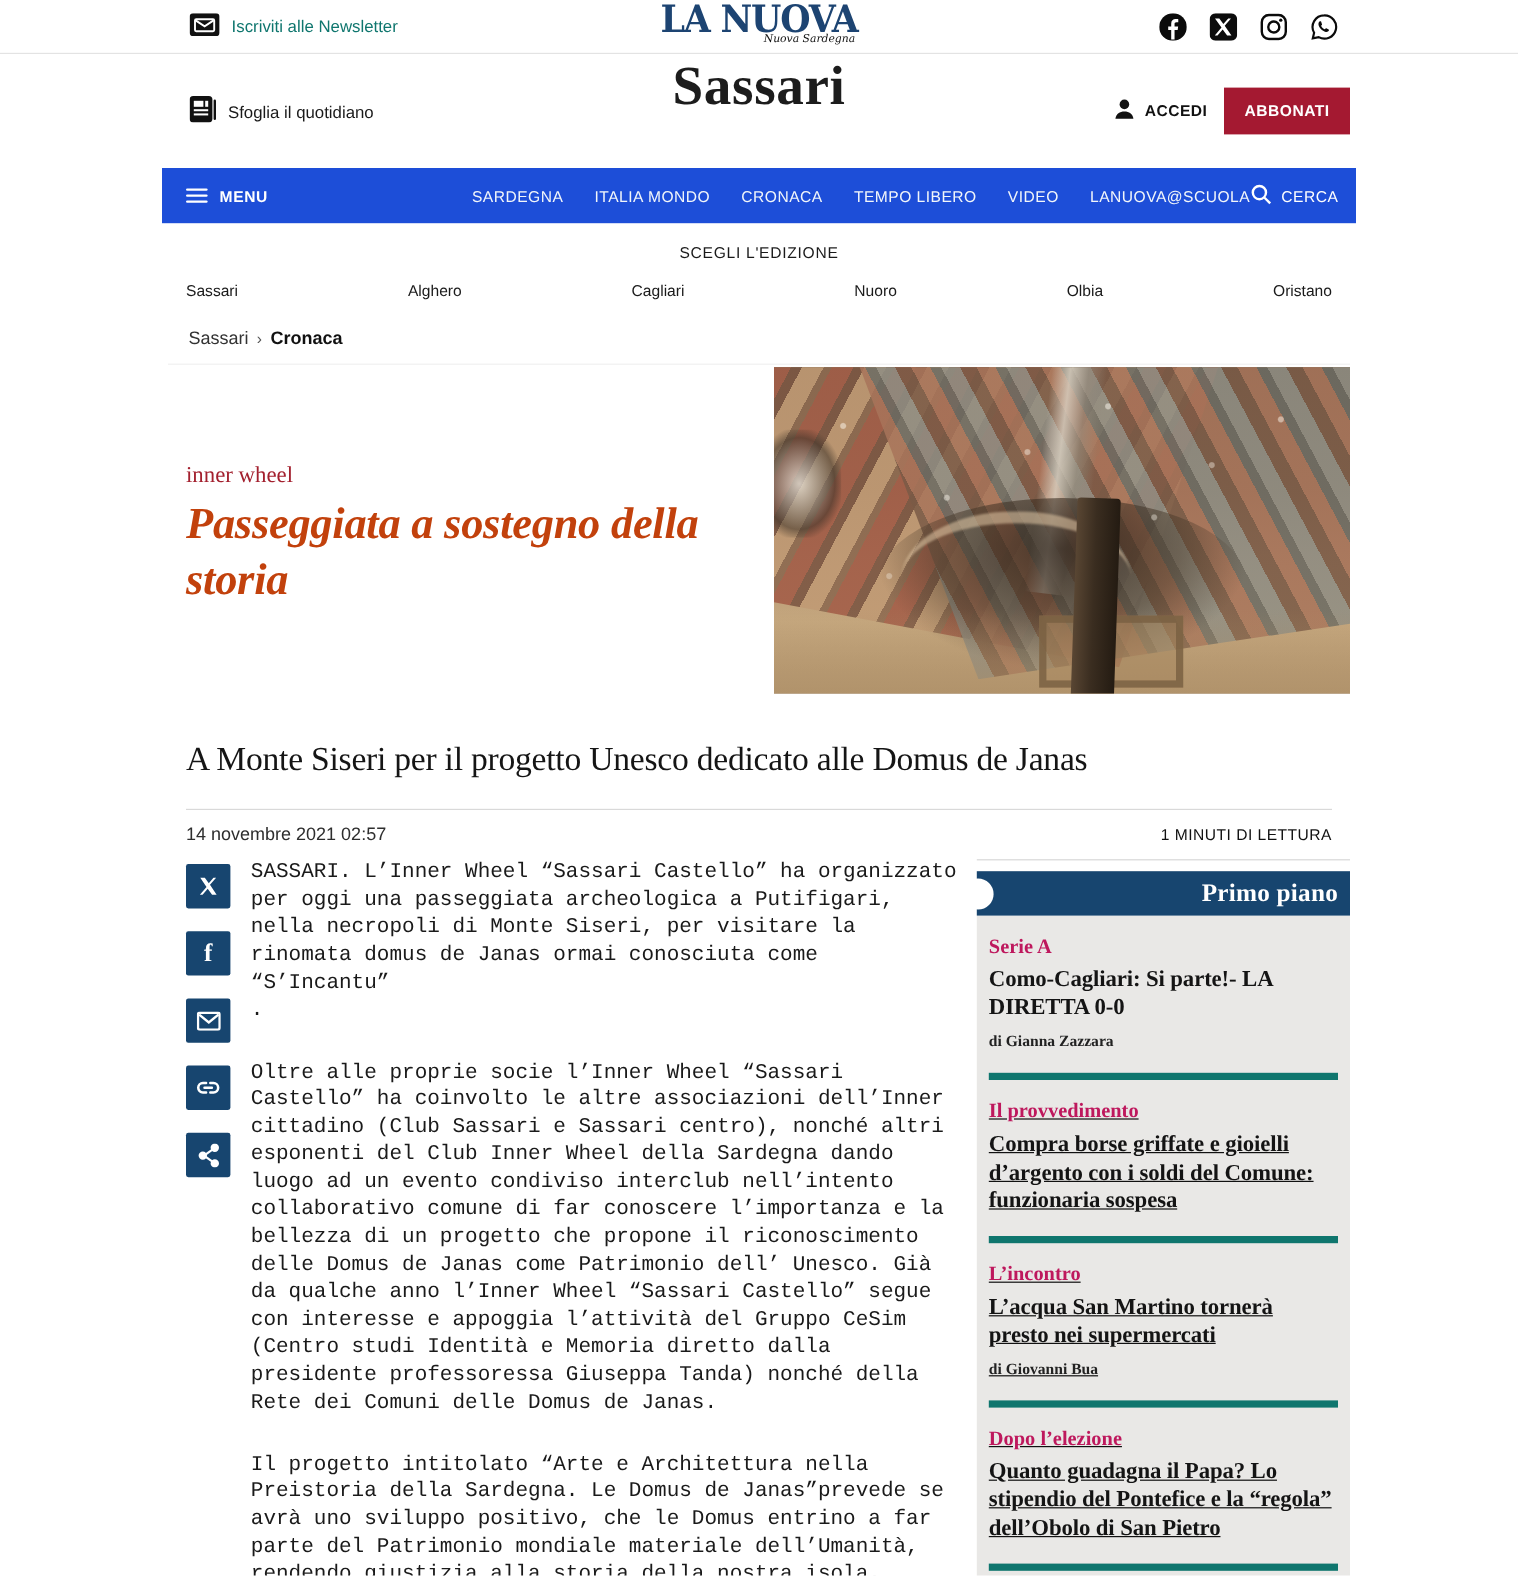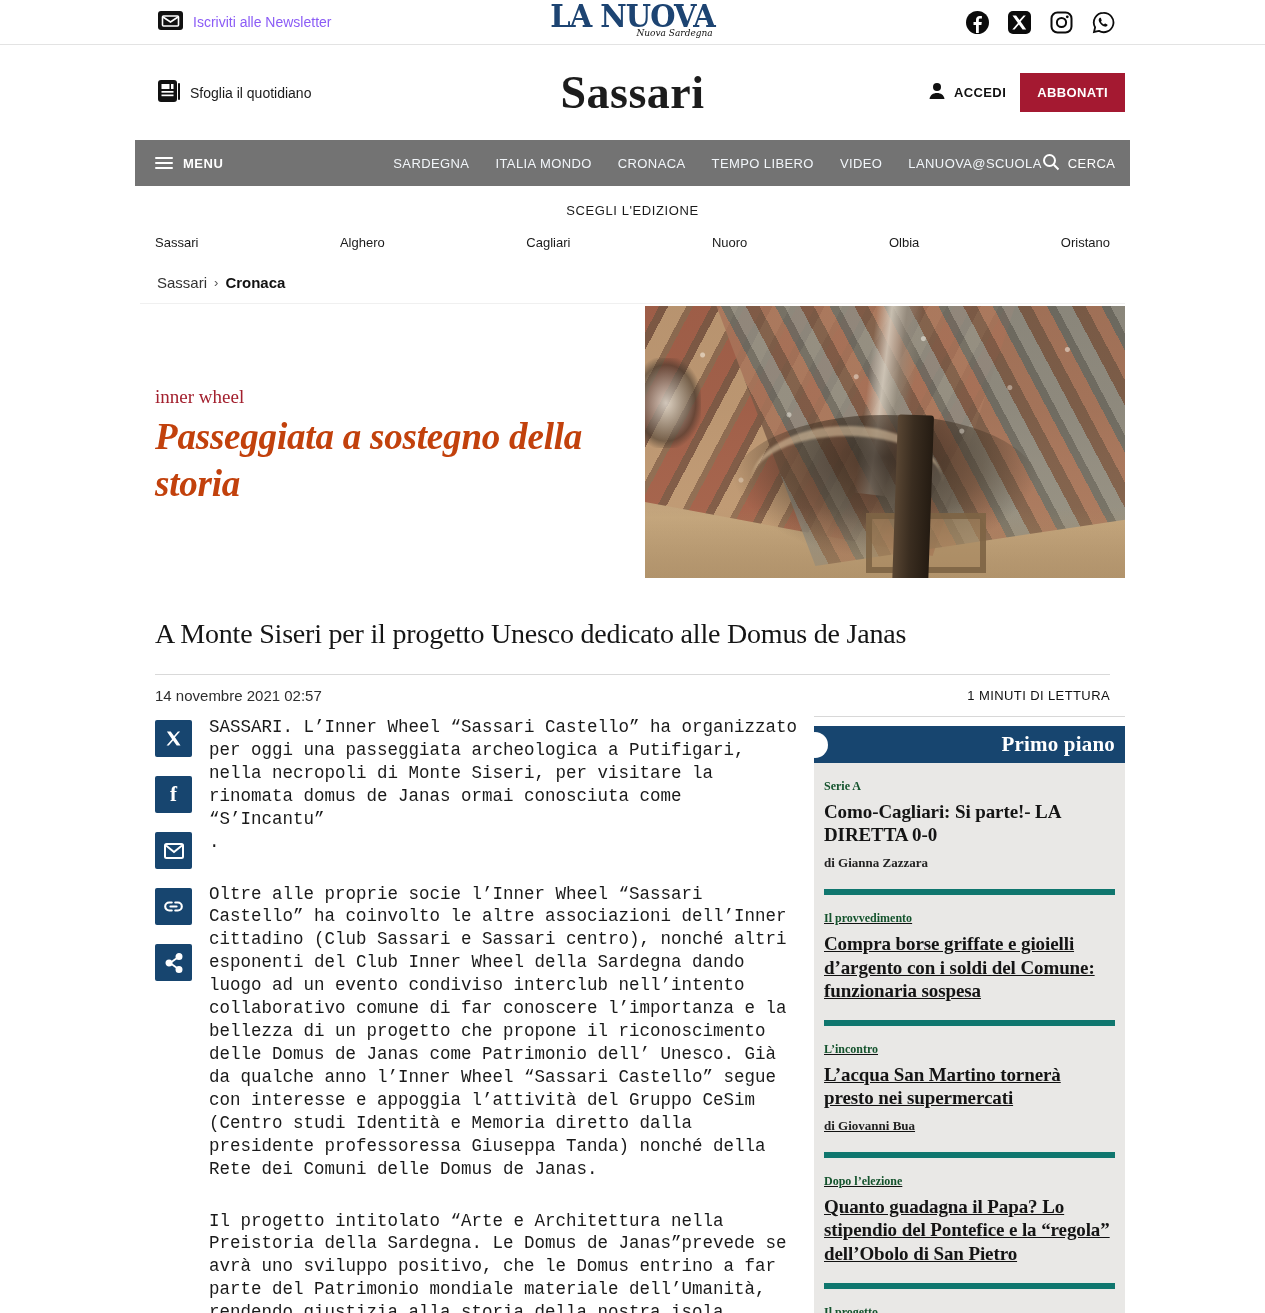--- a/index.html
+++ b/index.html
@@ -3,39 +3,39 @@
 <meta charset="utf-8">
 <style>
   html,body{margin:0;padding:0;background:#fff;}
   body{width:1265px;height:1313px;overflow:hidden;font-family:"Liberation Sans",sans-serif;color:#111;position:relative;}
   .container{width:985px;margin:0 auto;}
 
   
   .topbar{border-bottom:1px solid #e3e3e3;}
   .topbar-inner{width:985px;margin:0 auto;height:44px;display:flex;align-items:center;position:relative;}
   .newsletter{display:flex;align-items:center;gap:10px;padding-left:18px;cursor:pointer;}
-  .newsletter span{font-size:14px;color:#8b5cf6;}
+  .newsletter span{font-size:14px;color:#0f766e;}
   .logo-wrap{position:absolute;left:50%;transform:translateX(-50%);top:2px;text-align:center;line-height:1;}
   .logo-main{font-family:"DejaVu Serif",serif;font-weight:700;font-size:29px;letter-spacing:-1px;color:#1d4472;transform:scaleY(1.08);display:block;}
   .logo-script{font-family:"DejaVu Serif",serif;font-style:italic;font-size:9px;color:#111;display:block;text-align:right;margin-top:-2px;padding-right:2px;}
   .social-row{margin-left:auto;display:flex;align-items:center;gap:19px;padding-right:10px;}
   .social-row svg{display:block;cursor:pointer;}
 
   
   .masthead{position:relative;height:95px;}
-  .masthead-inner{width:985px;margin:0 auto;height:100%;display:flex;align-items:center;position:relative;}
+  .masthead-inner{width:985px;margin:0 auto;height:100%;display:flex;position:relative;}
   .browse{display:flex;align-items:center;gap:10px;padding-left:18px;cursor:pointer;}
   .browse span{font-size:14px;color:#1a1a1a;}
   .edition-title{position:absolute;left:50%;transform:translateX(-50%);font-family:"Liberation Serif",serif;font-weight:700;font-size:46px;color:#1c1c1c;letter-spacing:.5px;}
   .account{margin-left:auto;display:flex;align-items:center;gap:14px;}
   .accedi{display:flex;align-items:center;gap:7px;font-size:13px;font-weight:700;letter-spacing:.4px;cursor:pointer;}
   .abbonati{background:#a41931;color:#fff;font-size:13px;font-weight:700;letter-spacing:.4px;border:none;padding:12px 17px;cursor:pointer;}
 
   
-  .nav{width:995px;margin:0 auto;background:#737373;height:46px;display:flex;align-items:center;color:#fff;padding:0 0;}
+  .nav{width:995px;margin:0 auto;background:#1d4ed8;height:46px;display:flex;align-items:center;color:#fff;padding:0 0;}
   .nav-menu{display:flex;align-items:center;gap:10px;padding-left:20px;font-size:13px;font-weight:700;letter-spacing:.5px;cursor:pointer;}
   .burger{display:inline-flex;flex-direction:column;gap:3px;}
   .burger i{display:block;width:18px;height:2px;background:#fff;border-radius:1px;}
   .nav-links{display:flex;align-items:center;gap:26px;margin-left:170px;}
   .nav-link{font-size:13px;letter-spacing:.4px;color:#f2f6fa;cursor:pointer;white-space:nowrap;}
   .nav-search{margin-left:auto;display:flex;align-items:center;gap:8px;padding-right:20px;font-size:13px;letter-spacing:.4px;cursor:pointer;}
 
   
   .editions{padding-top:17px;}
   .editions-title{text-align:center;font-size:13px;letter-spacing:.6px;color:#1a1a1a;}
@@ -92,21 +92,21 @@
   .body-col p + p{margin-top:29px;}
 
   
   .sidebar{width:311px;margin-left:15px;flex:none;border-top:1px solid #d8d8d8;padding-top:9px;align-self:flex-start;}
   .sb-header{position:relative;background:#17456f;height:37px;display:flex;align-items:center;justify-content:flex-end;padding-right:10px;overflow:visible;}
   .sb-header::before{content:"";position:absolute;left:-12px;top:50%;transform:translateY(-50%);width:26px;height:26px;background:#fff;border-radius:50%;}
   .sb-title{color:#fff;font-family:"Liberation Serif",serif;font-weight:700;font-size:21px;letter-spacing:.2px;}
   .sb-body{background:#e9e8e6;padding:0 10px;min-height:512px;}
   .sb-item{padding:16px 0 18px 0;cursor:pointer;}
   .sb-item + .sb-item{border-top:6px solid #0f766e;text-decoration:underline;}
-  .sb-kicker{font-family:"Liberation Serif",serif;font-weight:700;font-size:12px;color:#14532d;margin:0 0 6px 0;}
+  .sb-kicker{font-family:"Liberation Serif",serif;font-weight:700;font-size:17px;color:#be185d;margin:0 0 6px 0;}
   .sb-headline{font-family:"Liberation Serif",serif;font-weight:700;font-size:19px;line-height:1.22;color:#141414;margin:0;letter-spacing:-.1px;}
   .sb-author{font-family:"Liberation Serif",serif;font-weight:700;font-size:13px;color:#222;margin:9px 0 0 0;}
   .sb-author:empty{display:none;margin:0;}
 </style>
 </head>
 <body>
 
 <div class="topbar">
   <div class="topbar-inner">
     <div class="newsletter">

